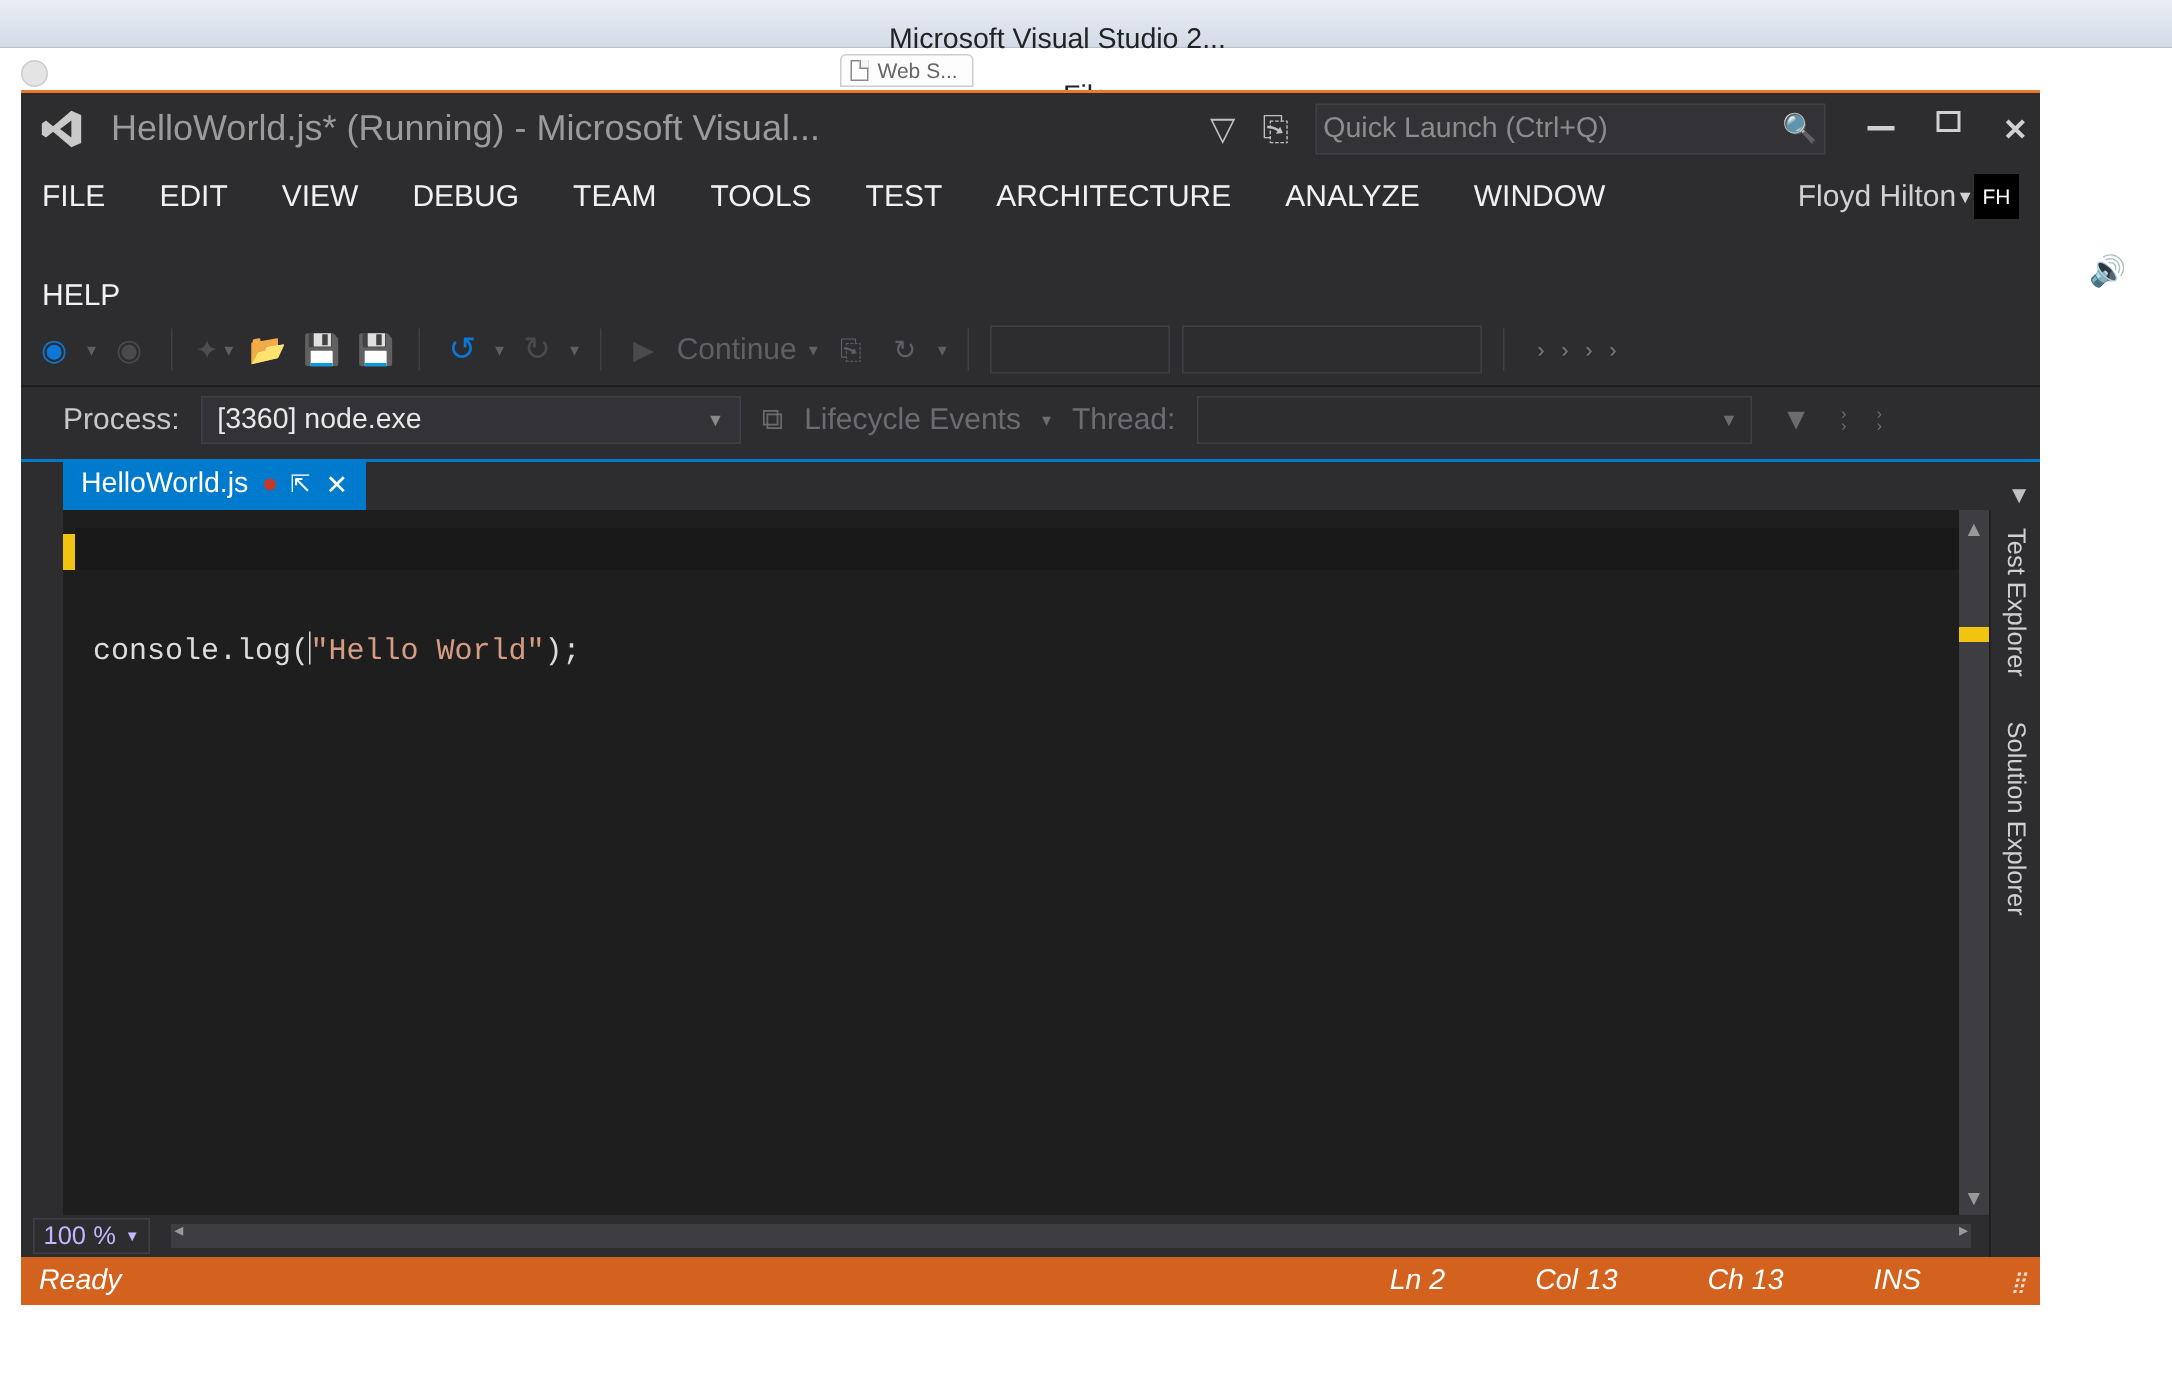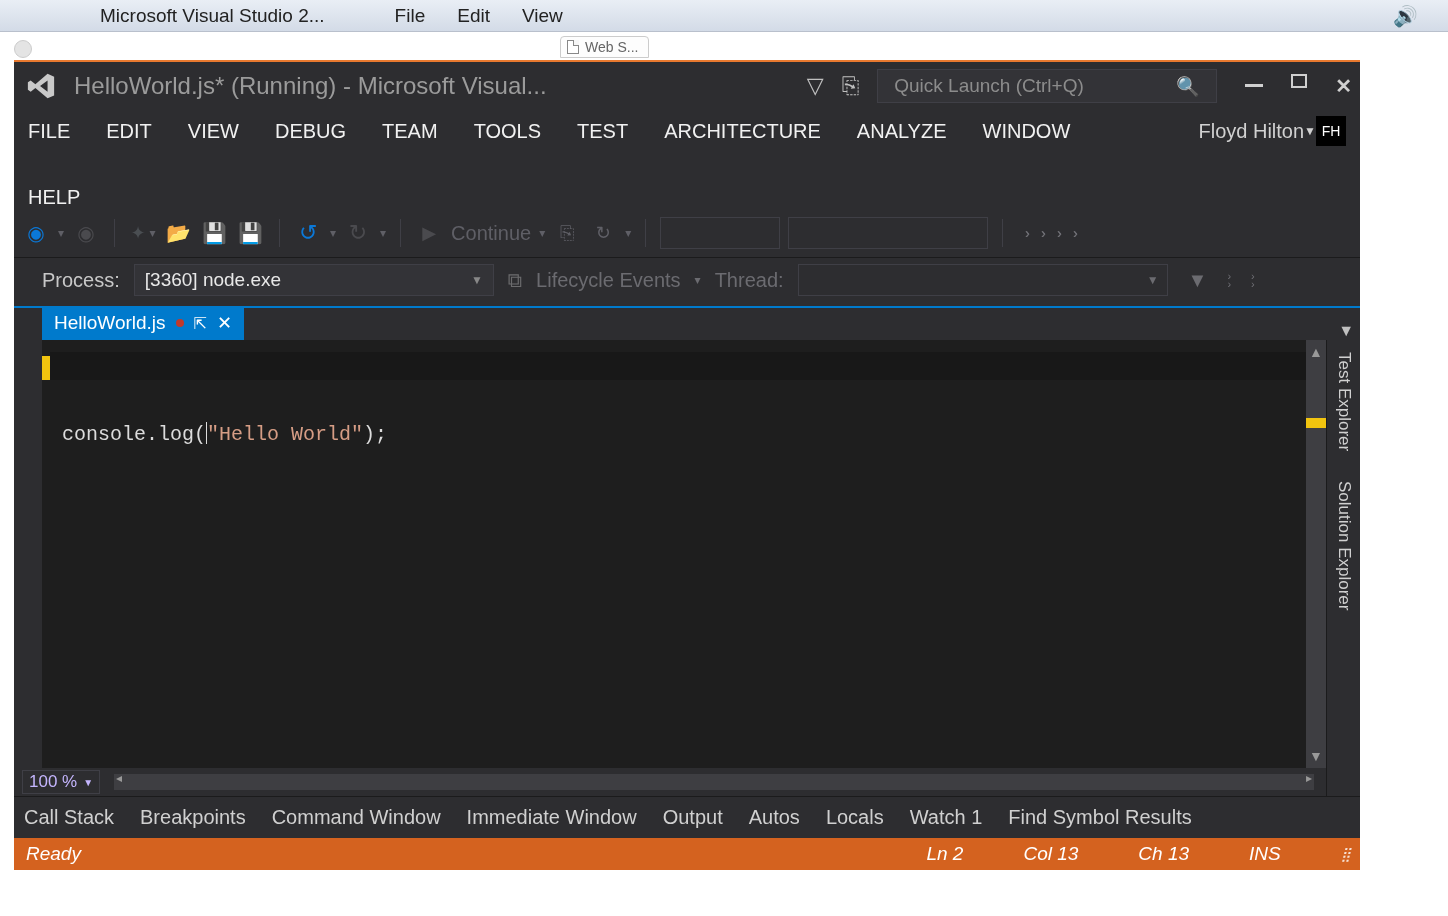--- a/index.html
+++ b/index.html
@@ -8,23 +8,23 @@
     font-family: "Segoe UI", Arial, sans-serif;
     background: #fff;
     overflow: hidden;
   }
   
   .mac-bar {
     height: 32px; width: 100%;
     background: linear-gradient(#e9eef5, #d3dbe7);
     border-bottom: 1px solid #b9c0cc;
     display: flex; align-items: center;
-    padding-left: 30px;
     font-size: 19px; color: #222;
-    gap: 32px;
+    gap: 16px;
+    flex-direction: column;
   }
   .mac-apple { font-size: 22px; color: #333; margin-right: 38px; }
   .mac-title { font-size: 19px; color: #222; margin-right: 38px; }
   .mac-right { margin-left: auto; margin-right: 30px; font-size: 20px; color:#333; }
   
   .window-hint {
     position: absolute; top: 40px; left: 14px; width: 18px; height: 18px;
     border-radius: 50%; background: #e4e4e4; border:1px solid #ccc;
   }
   .peek-tab {
@@ -61,21 +61,21 @@
   .title-text { font-size: 24px; color:#9b9b9b; flex: 0 0 auto; }
   .title-gap { flex:1; }
   .title-icons { display:flex; align-items:center; gap:18px; color:#bfbfbf; }
   .title-icons .tri { font-size:22px; }
   .title-icons .bubble { font-size:22px; }
   .quicklaunch {
     width: 340px; height: 34px;
     border:1px solid #3f3f46;
     background:#333337;
     display:flex; align-items:center; justify-content:space-between;
-    padding:0 16px; font-size:19px; color:#8c8c8c; margin-left:8px;
+    padding:0 4px; font-size:19px; color:#8c8c8c; margin-left:8px;
   }
   .win-btns { display:flex; gap:28px; margin-left:18px; color:#d0d0d0;}
   .win-btns span { font-size:20px; cursor:default; }
   .win-min { width:18px; height:3px; background:#d0d0d0; display:inline-block; margin-top:10px;}
   .win-max { width:16px; height:14px; border:2px solid #d0d0d0; display:inline-block;}
   .win-close { font-size:24px; font-weight:bold;}
 
   
   .mainmenu {
     display:flex; flex-wrap:wrap; align-items:center;
@@ -381,31 +381,20 @@
         </div>
         <div class="hscroll"></div>
       </div>
     </div>
     <div class="sidetabs">
       <div class="vtab">Test Explorer</div>
       <div class="vtab">Solution Explorer</div>
     </div>
   </div>
 
-  <div class="tooltabs">
-    <span>Call Stack</span>
-    <span>Breakpoints</span>
-    <span>Command Window</span>
-    <span>Immediate Window</span>
-    <span>Output</span>
-    <span>Autos</span>
-    <span>Locals</span>
-    <span>Watch 1</span>
-    <span>Find Symbol Results</span>
-  </div>
 
   <div class="statusbar">
     <span>Ready</span>
     <div class="spacer"></div>
     <span>Ln 2</span>
     <span>Col 13</span>
     <span>Ch 13</span>
     <span>INS</span>
     <span class="grip">⣿</span>
   </div>

